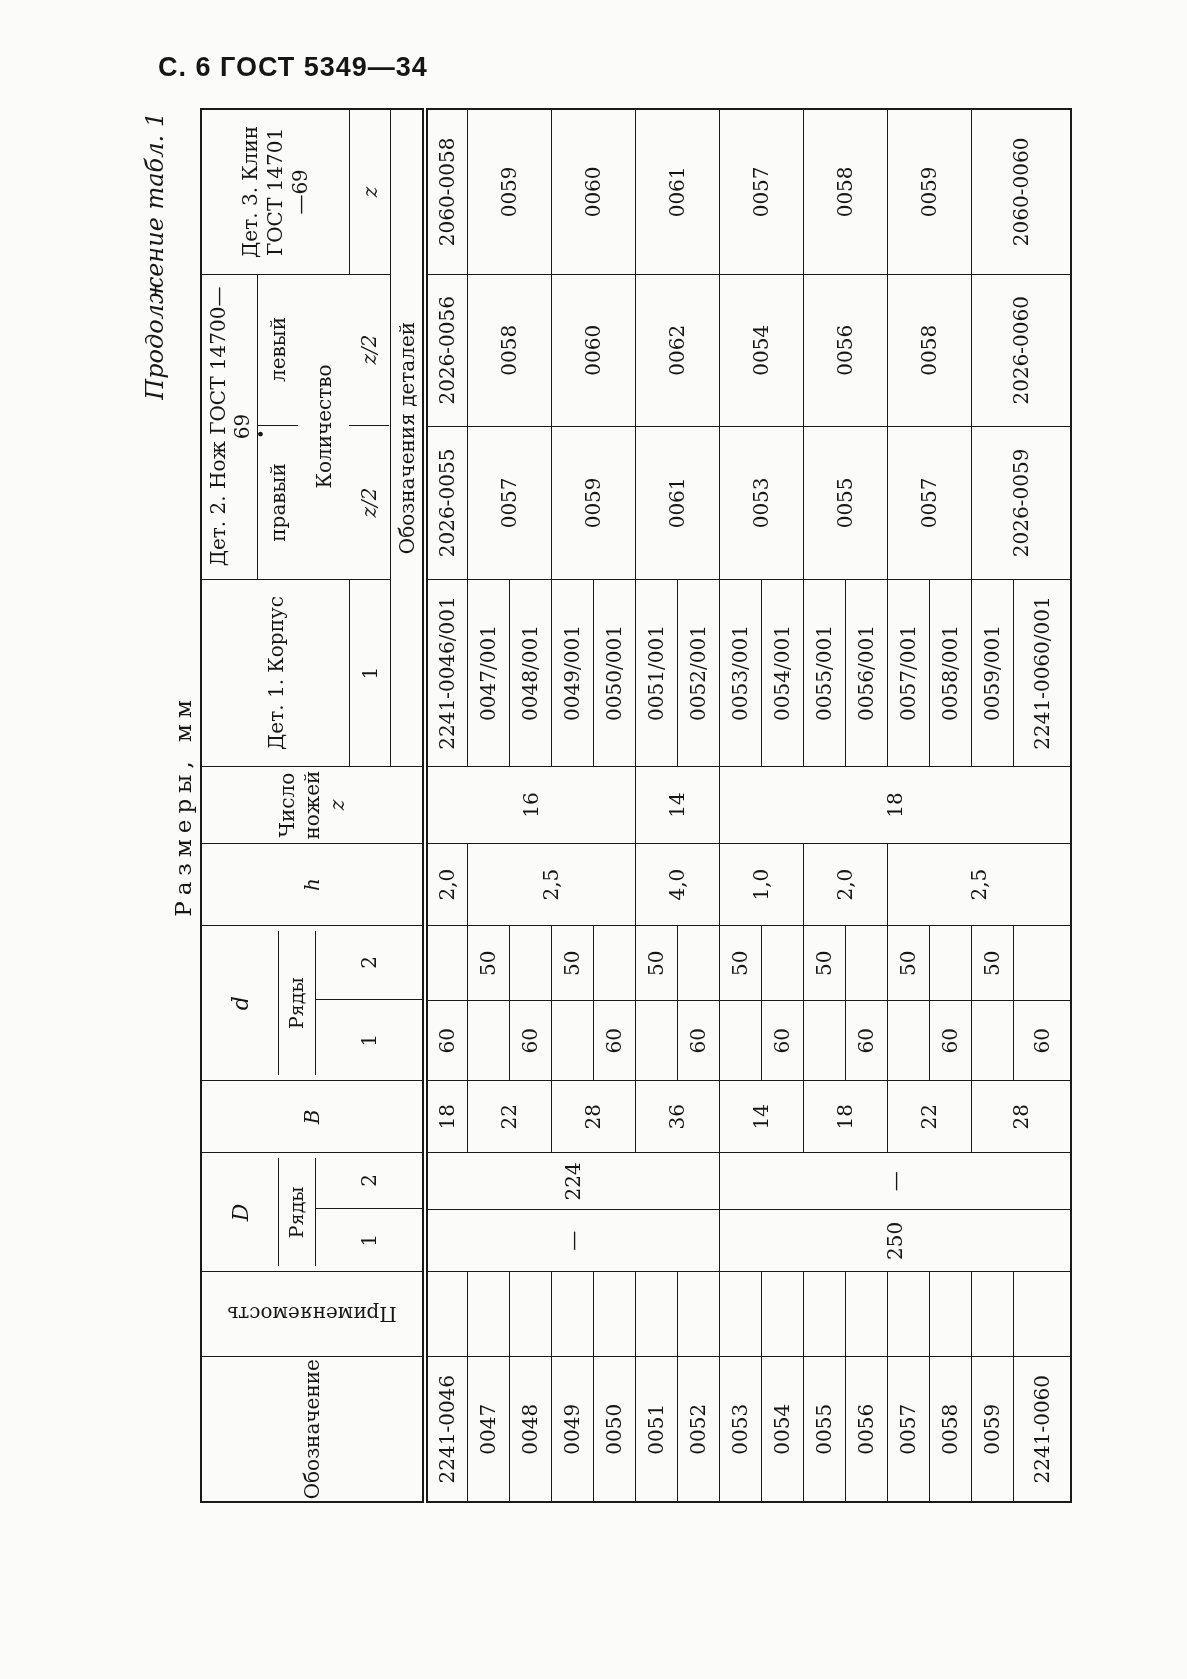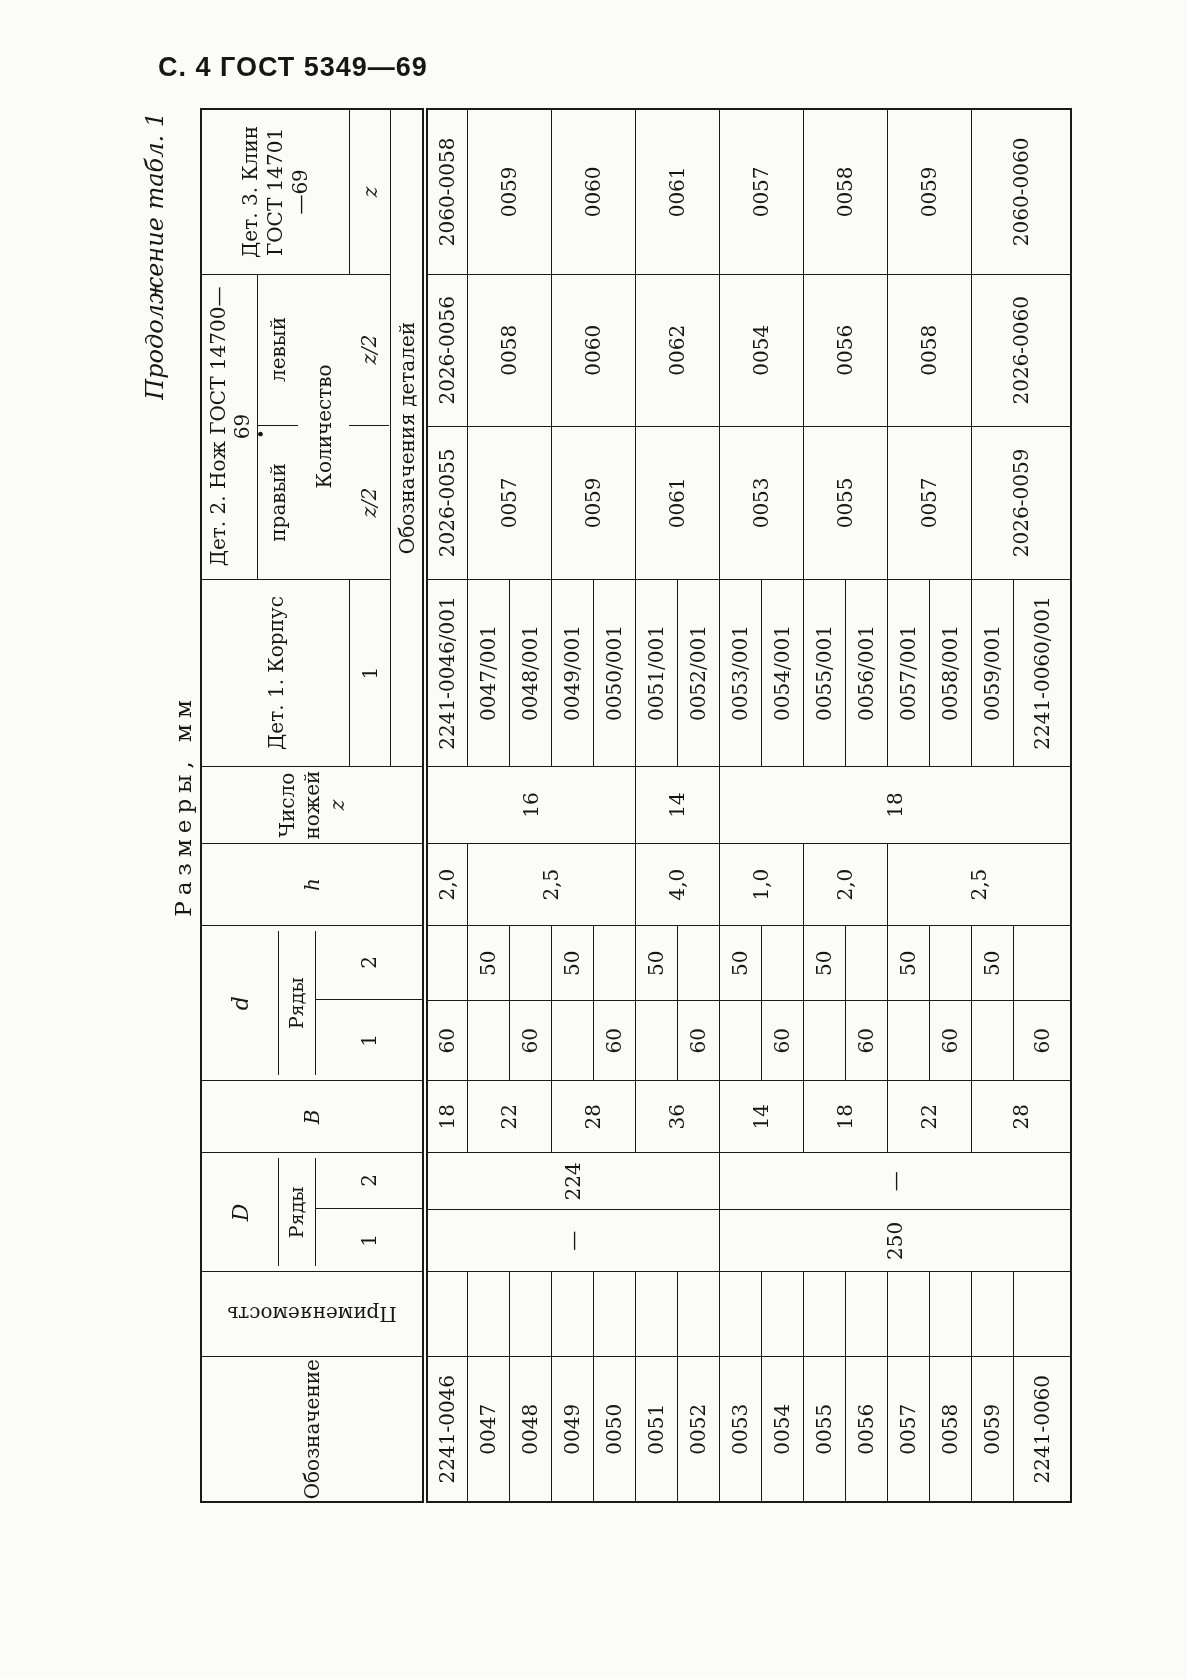--- a/index.html
+++ b/index.html
@@ -69,21 +69,21 @@
   .d2 .nm{grid-column:1 / span 2;border-bottom:1px solid #1a1a1a;display:flex;align-items:center;justify-content:center;position:relative;}
   .d2 .kol{grid-column:1 / span 2;display:flex;align-items:center;justify-content:center;}
   .d2 .cell{display:flex;align-items:center;justify-content:center;}
   .d2 .rb{border-left:1px solid #1a1a1a;}
   .dot{position:absolute;left:46%;bottom:-14px;font-size:16px;}
   .w13{width:135px;line-height:25px;}
 </style>
 </head>
 <body>
 
-<div class="page-header">С. 4 ГОСТ 5349—69</div>
+<div class="page-header">С. 6 ГОСТ 5349—34</div>
 
 <div class="rot">
   <div class="caption-line">Продолжение табл. 1</div>
   <div class="size-line">Размеры, мм</div>
 
   <table class="gt">
     <colgroup>
       <col style="width:145px">
         <col style="width:85px">
       <col style="width:62px">

